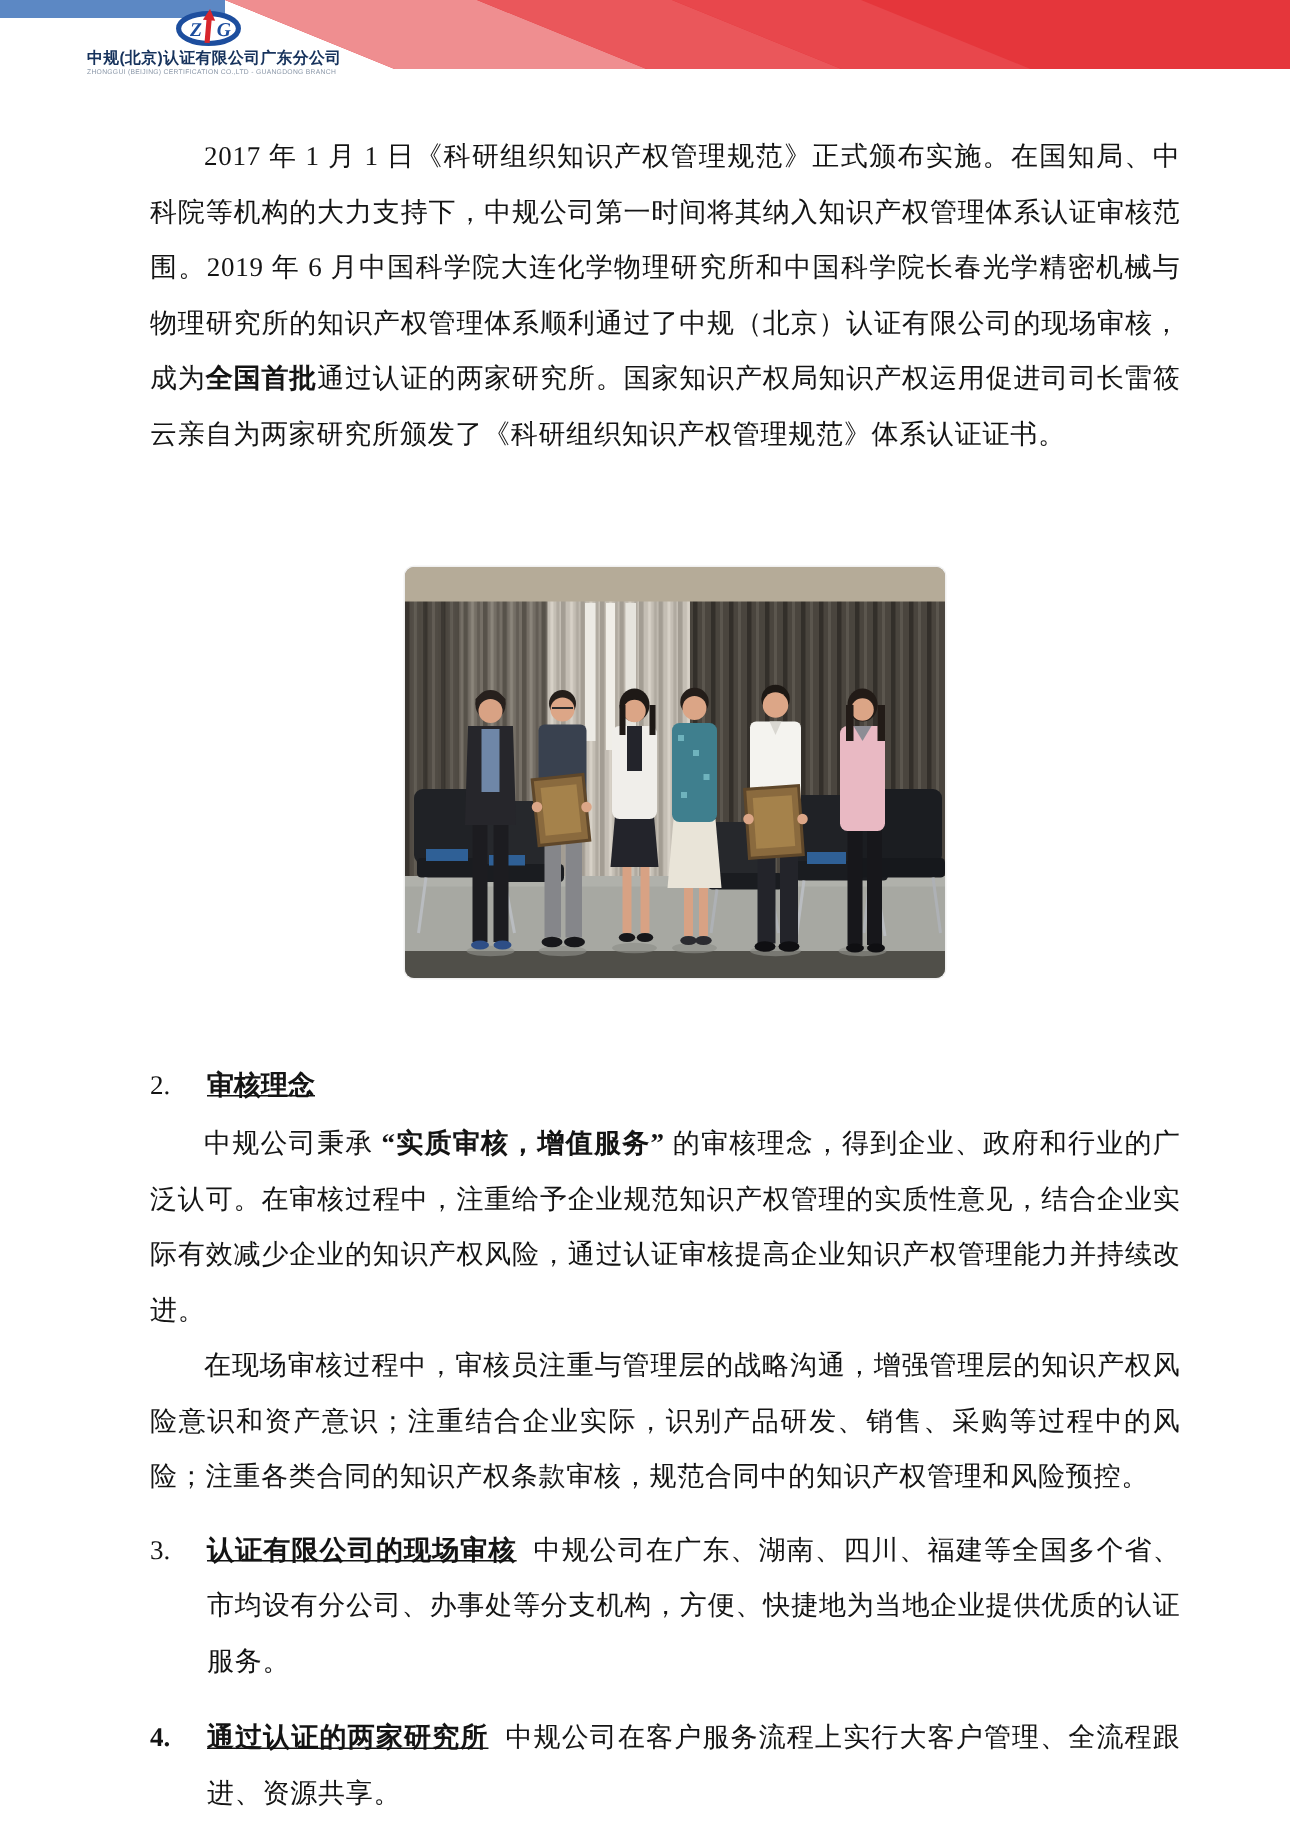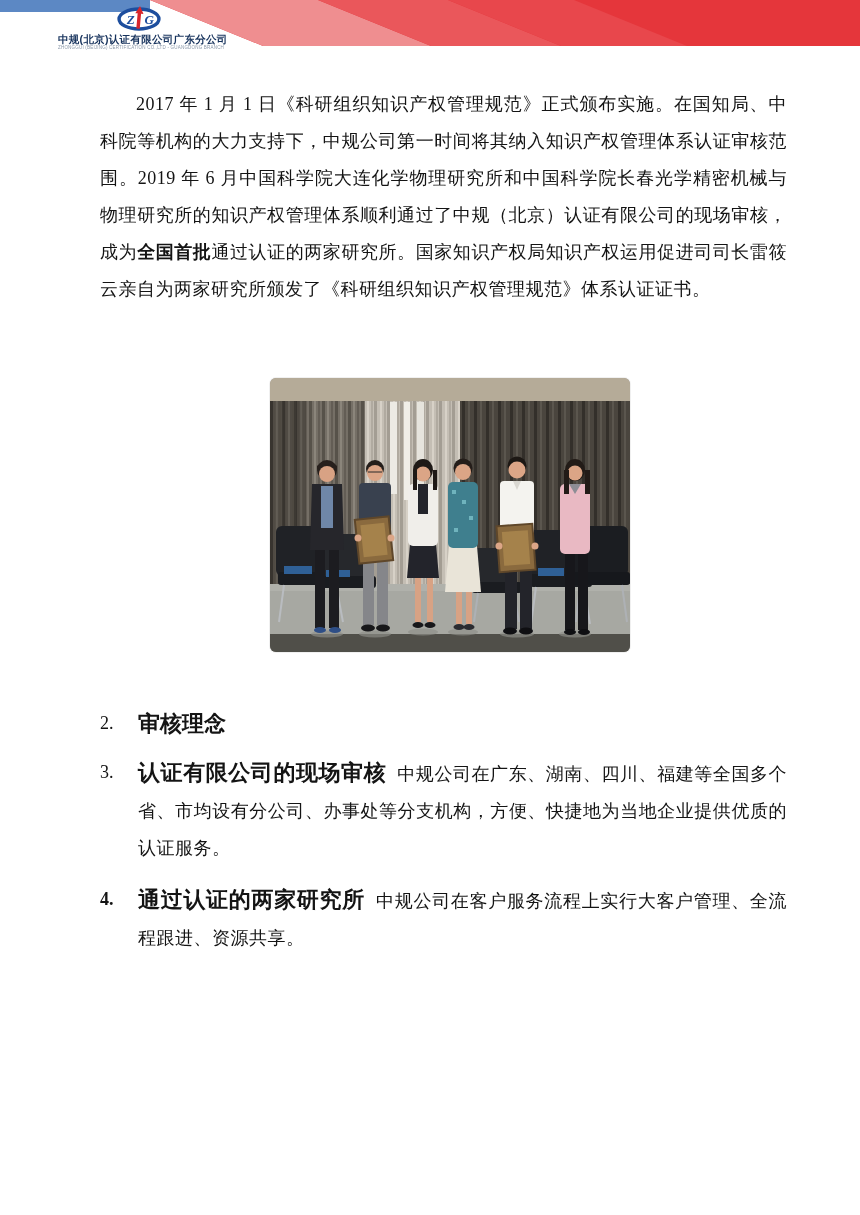--- a/index.html
+++ b/index.html
@@ -28,21 +28,21 @@
   .mh-s2b{min-height:111px;}
 
   .photo{margin:33px 0 0 170px;width:360px;height:274px;border-radius:6px;overflow:hidden;
          box-shadow:0 0 0 1px rgba(0,0,0,0.06);}
   .photo svg{display:block;}
 
   .list{display:flex;align-items:flex-start;}
   .num{flex:none;width:38px;font-size:18px;line-height:37px;}
   .num-bold{font-weight:bold;}
   .ht{font-family:"Liberation Sans","DejaVu Sans",sans-serif;font-weight:bold;
-      font-size:22px;line-height:37px;}
+      font-size:18px;line-height:37px;text-decoration:underline;}
   .lbody{flex:1;font-size:18px;line-height:37px;letter-spacing:0.5px;text-align:justify;}
   .lbody .ht{margin-right:6px;}
   .head2{margin-top:53px;min-height:37px;}
   .item3{margin-top:12px;min-height:111px;}
   .item4{margin-top:14px;min-height:74px;}
 </style>
 </head>
 <body>
 
 <div class="page">
@@ -237,21 +237,23 @@
             <rect x="315" y="92" width="5" height="24" fill="#221B17"></rect>
         </g>
       </svg>
     </figure>
 
     <div class="list head2">
       <span class="num">2.</span>
       <span class="ht">审核理念</span>
     </div>
 
-
+    <p class="para indent mh-s2a"><span>中规公司秉承 </span><b>“实质审核，增值服务”</b><span> 的审核理念，得到企业、政府和行业的广泛认可。在审核过程中，注重给予企业规范知识产权管理的实质性意见，结合企业实际有效减少企业的知识产权风险，通过认证审核提高企业知识产权管理能力并持续改进。</span></p>
+
+    <p class="para indent mh-s2b">在现场审核过程中，审核员注重与管理层的战略沟通，增强管理层的知识产权风险意识和资产意识；注重结合企业实际，识别产品研发、销售、采购等过程中的风险；注重各类合同的知识产权条款审核，规范合同中的知识产权管理和风险预控。</p>
 
     <div class="list item3">
       <span class="num">3.</span>
       <div class="lbody"><b class="ht">认证有限公司的现场审核</b><span> 中规公司在广东、湖南、四川、福建等全国多个省、市均设有分公司、办事处等分支机构，方便、快捷地为当地企业提供优质的认证服务。</span></div>
     </div>
 
     <div class="list item4">
       <span class="num num-bold">4.</span>
       <div class="lbody"><b class="ht">通过认证的两家研究所</b><span> 中规公司在客户服务流程上实行大客户管理、全流程跟进、资源共享。</span></div>
     </div>

